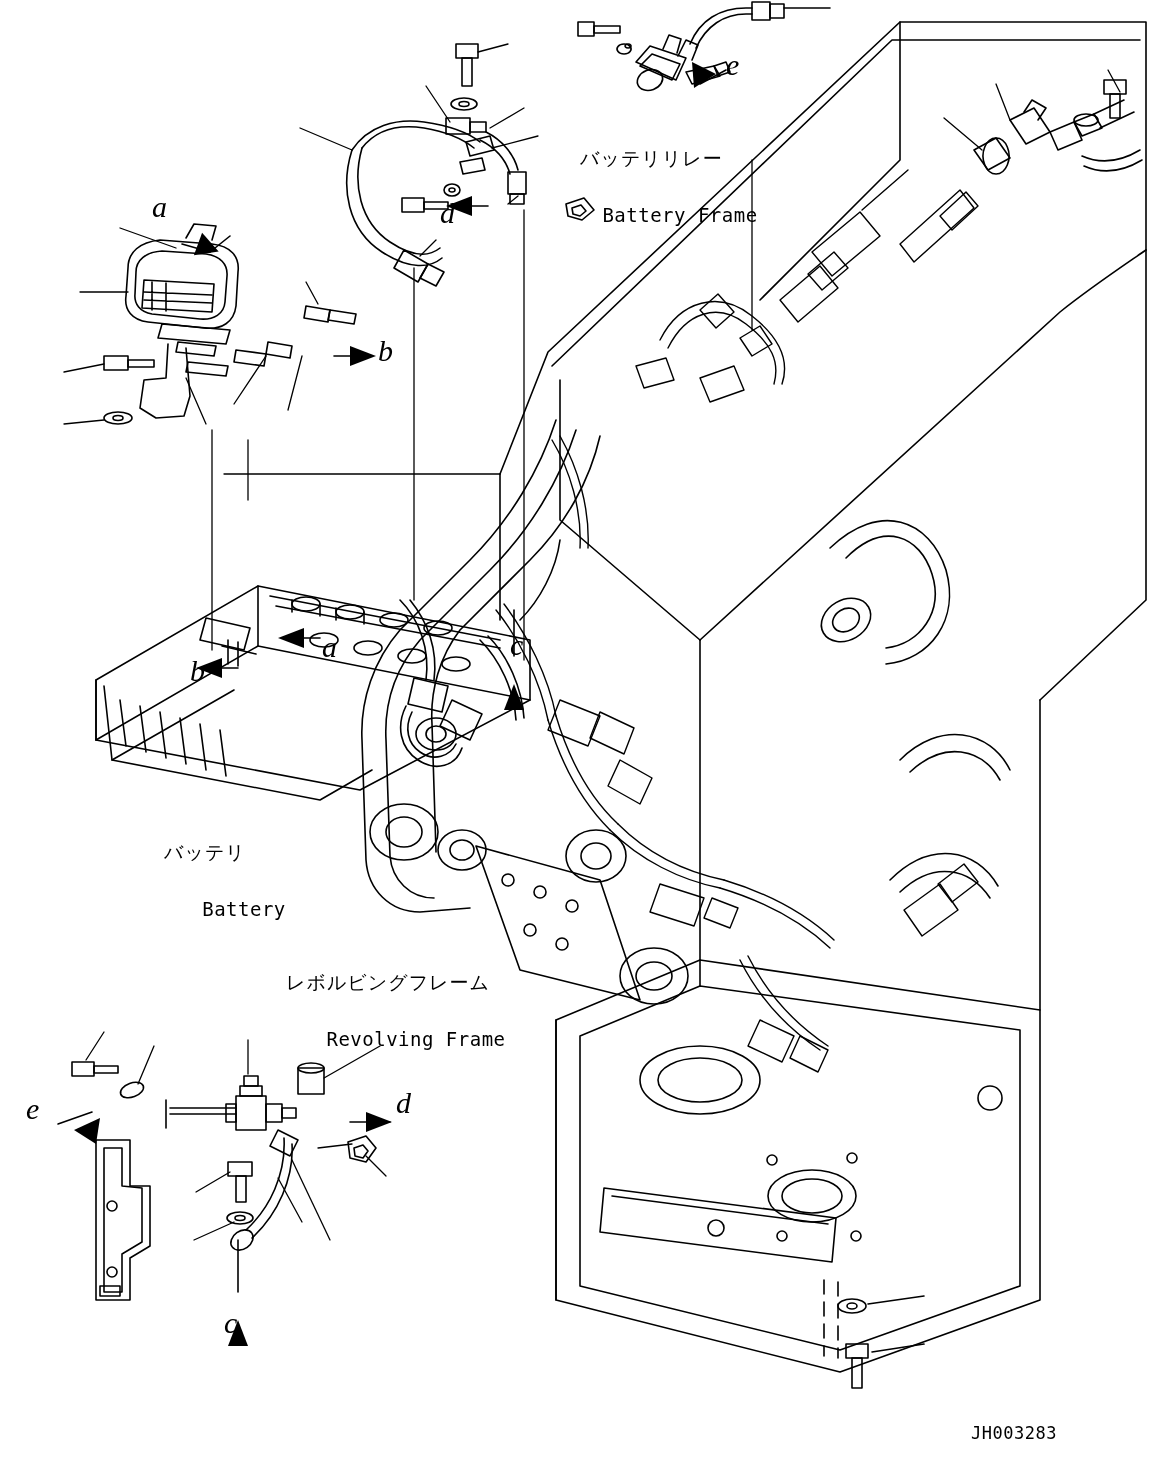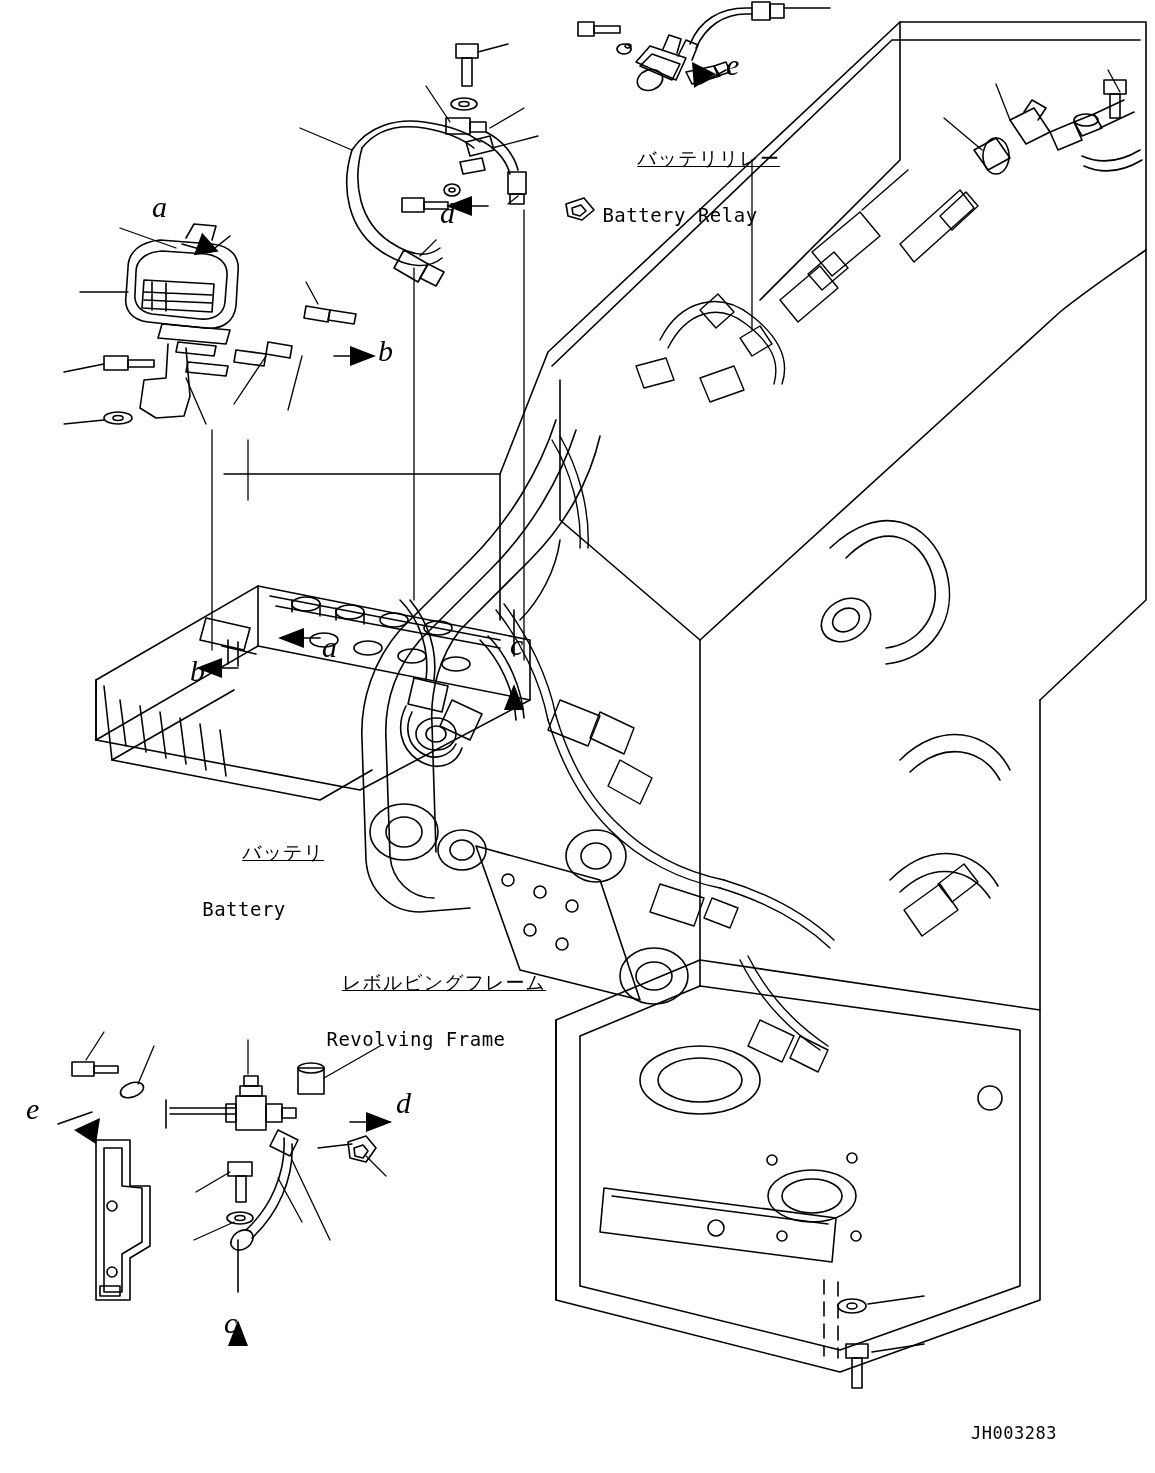--- a/index.html
+++ b/index.html
@@ -33,22 +33,21 @@
   .callout {
     font-family: "Liberation Serif", serif;
     font-style: italic;
     font-size: 30px;
     font-weight: 400;
   }
   .jp {
     font-family: "DejaVu Sans", sans-serif;
     font-size: 19px;
     letter-spacing: 1px;
-    text-align: right;
-    text-decoration: underline;
+    text-align: left;
   }
   .en {
     font-family: "DejaVu Sans Mono", monospace;
     font-size: 19px;
     letter-spacing: 0.5px;
     text-align: center;
   }
   .dwg {
     font-family: "DejaVu Sans Mono", monospace;
     font-size: 17px;
@@ -421,21 +420,21 @@
   <div class="lbl callout" style="left:726px; top:48px;">e</div>
   <div class="lbl callout" style="left:322px; top:630px;">a</div>
   <div class="lbl callout" style="left:190px; top:654px;">b</div>
   <div class="lbl callout" style="left:510px; top:628px;">c</div>
   <div class="lbl callout" style="left:26px; top:1092px;">e</div>
   <div class="lbl callout" style="left:396px; top:1086px;">d</div>
   <div class="lbl callout" style="left:224px; top:1306px;">c</div>
 
   <div class="lbl cap" style="left:580px; top:112px; width:200px;">
     <div class="jp">バッテリリレー</div>
-    <div class="en">Battery Relay</div>
+    <div class="en">Battery Frame</div>
   </div>
 
   <div class="lbl cap" style="left:164px; top:806px; width:160px;">
     <div class="jp">バッテリ</div>
     <div class="en">Battery</div>
   </div>
 
   <div class="lbl cap" style="left:286px; top:936px; width:260px;">
     <div class="jp">レボルビングフレーム</div>
     <div class="en">Revolving Frame</div>

